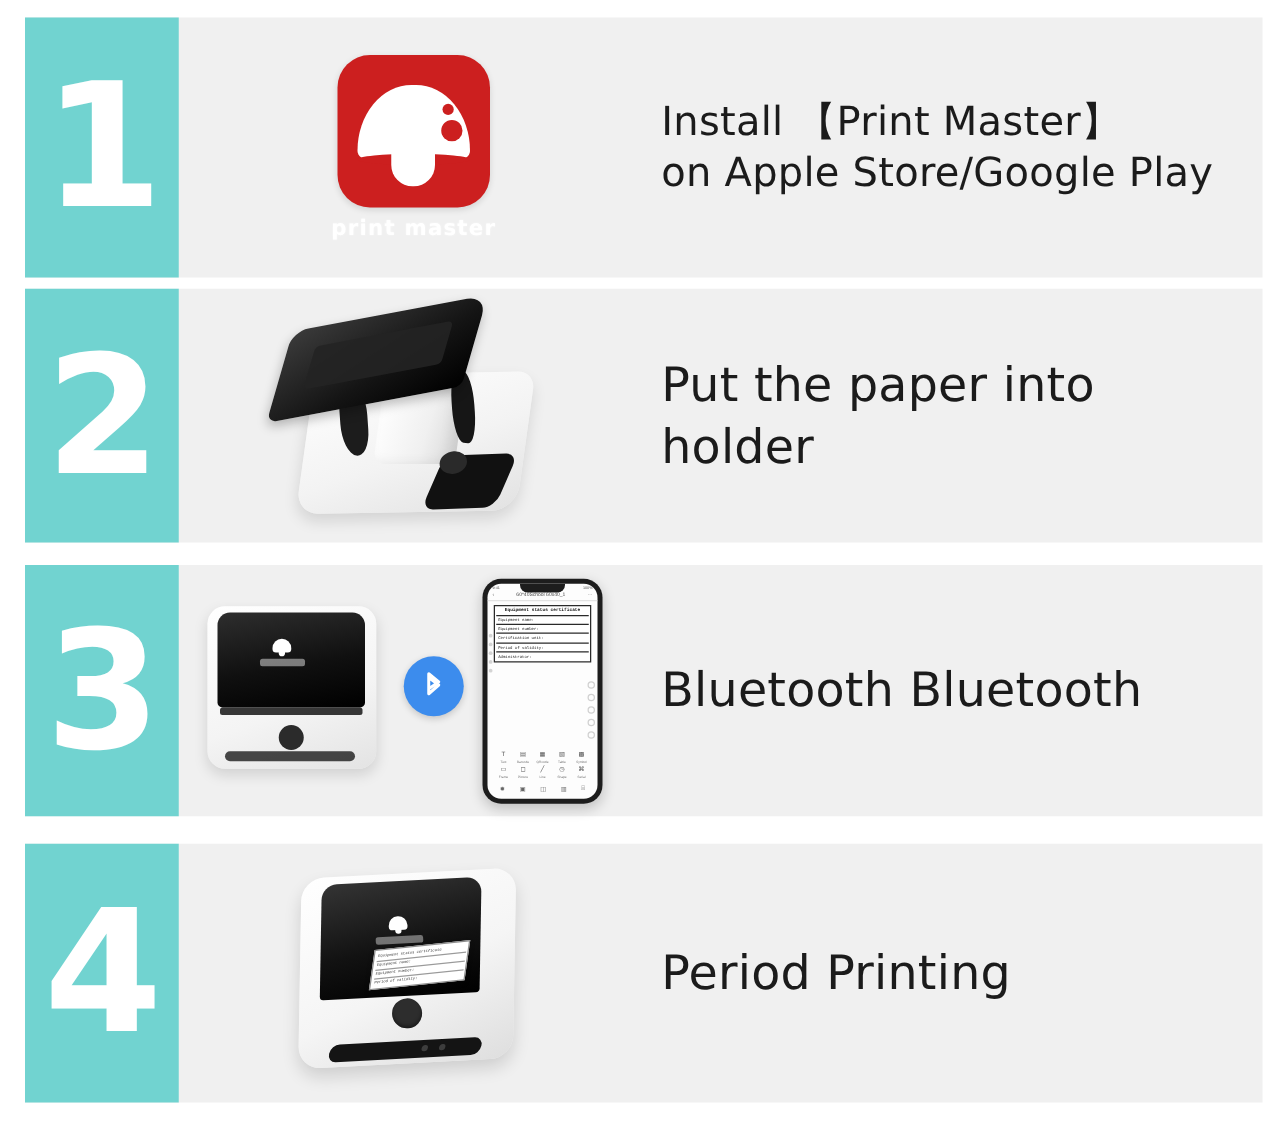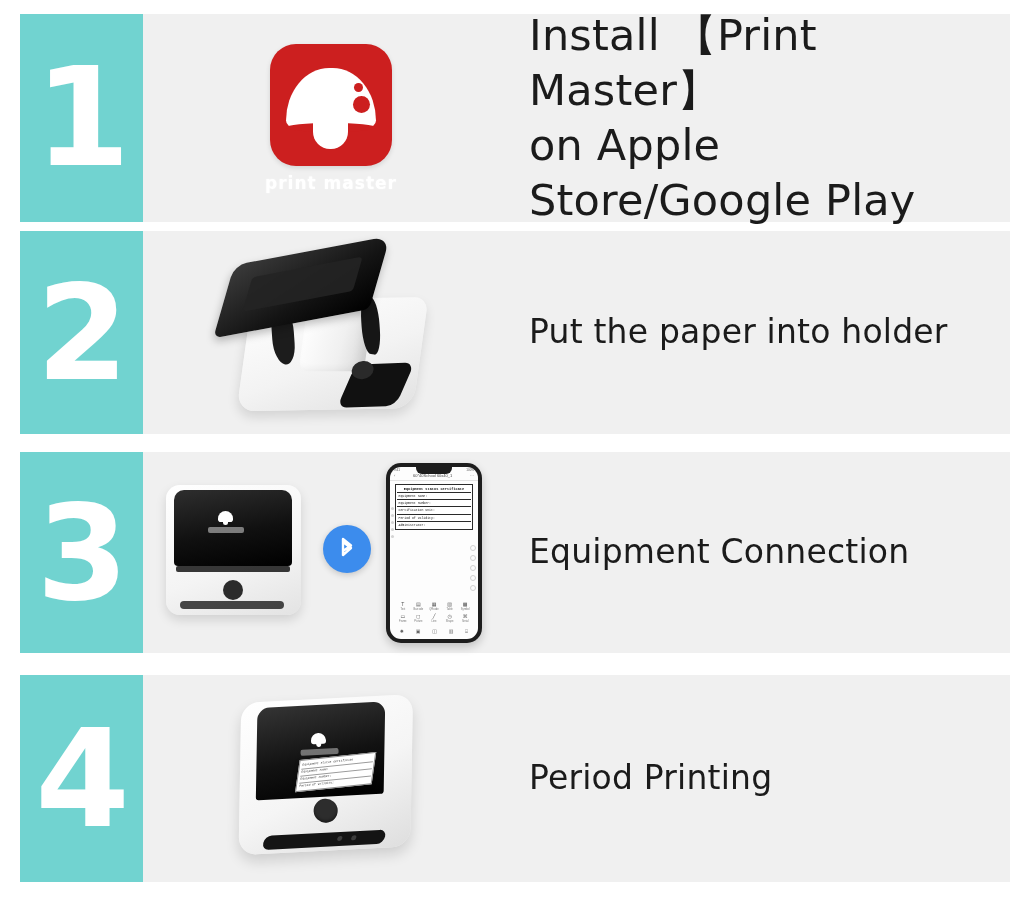--- a/index.html
+++ b/index.html
@@ -70,27 +70,27 @@
   }
   .caption {
     flex: 1 1 auto;
     display: flex;
     align-items: center;
     padding-left: 16px;
   }
   .caption-text {
     color: #1b1b1b;
     font-family: "DejaVu Sans", sans-serif;
-    font-size: 33px;
+    font-size: 38px;
     line-height: 1.28;
     font-weight: 400;
     letter-spacing: 0.2px;
     white-space: pre-line;
   }
-  .caption-text.two-line { font-size: 43px; }
+  .caption-text.two-line { font-size: 32px; }
 
   
   .app-wrap {
     display: flex;
     flex-direction: column;
     align-items: center;
     margin-left: 6px;
   }
   .app-icon {
     width: 122px;
@@ -693,21 +693,21 @@
                 <span class="tb-glyph">◫</span>
                 <span class="tb-glyph">▥</span>
                 <span class="tb-glyph">⌸</span>
               </div>
             </div>
           </div>
 
         </div>
       </div>
       <div class="caption">
-        <div class="caption-text">Equipment Connection</div>
+        <div class="caption-text">Bluetooth Bluetooth</div>
       </div>
     </div>
 
     <div class="step-row r4">
       <div class="num-block">
         <span class="num">4</span>
       </div>
       <div class="visual">
         <div class="printer-print">
           <span class="pp-base"></span>

